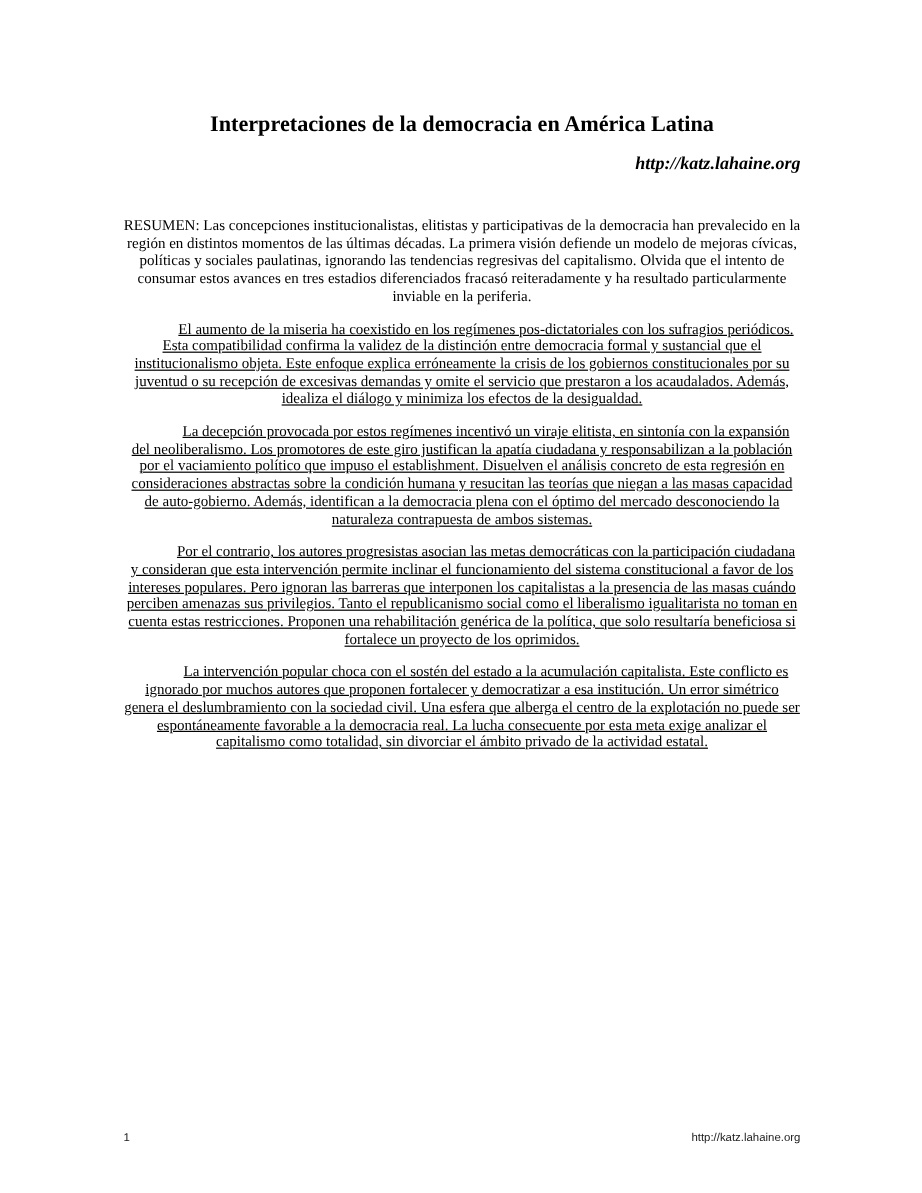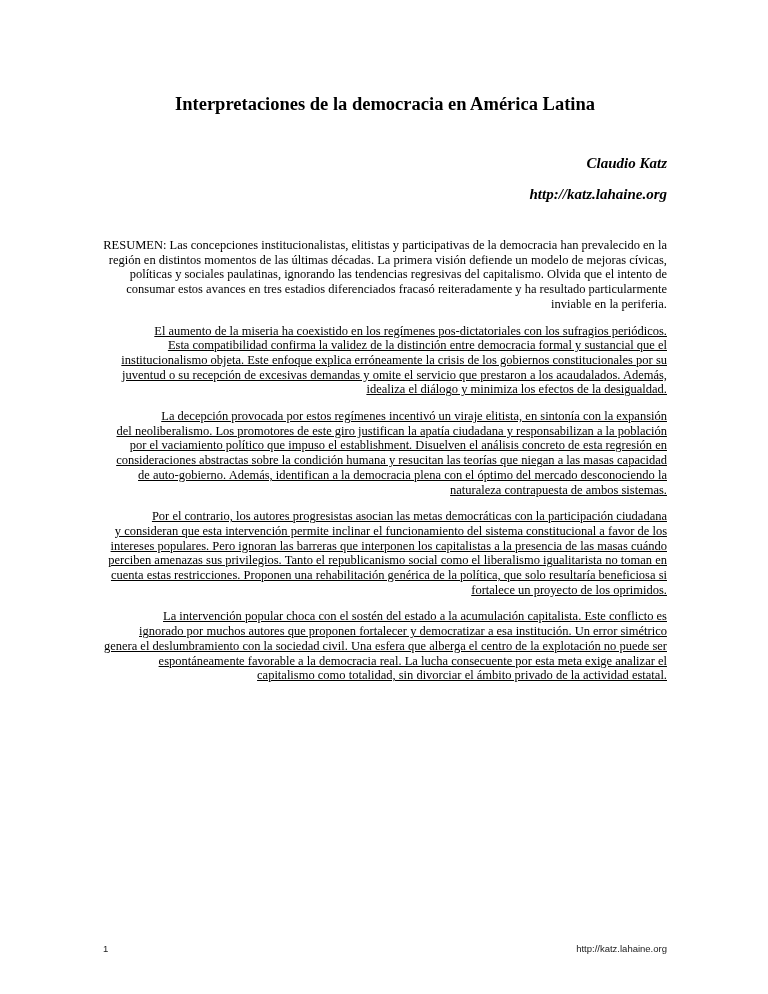--- a/index.html
+++ b/index.html
@@ -39,21 +39,21 @@
     font-style: italic;
     font-size: 15px;
     line-height: 17px;
   }
   .byline-author { margin-top: 40px; }
   .byline-url   { margin-top: 14px; }
   .body-text {
     margin-top: 35px;
     font-size: 12.5px;
     line-height: 14.7px;
-    text-align: right;
+    text-align: center;
   }
   .body-text p { margin-bottom: 12px; }
   .body-text p.indented { text-indent: 40px; text-decoration: underline; }
   .footer {
     position: absolute;
     left: 103px;
     top: 943px;
     width: 564px;
     display: flex;
     justify-content: space-between;
@@ -64,21 +64,20 @@
   }
 </style>
 </head>
 <body>
 
 <div class="page">
   <div class="content">
 
     <h1 class="doc-title">Interpretaciones de la democracia en América Latina</h1>
 
-    <div class="byline byline-author">Claudio Katz</div>
 
     <div class="byline byline-url">http://katz.lahaine.org</div>
 
     <section class="body-text">
       <p>RESUMEN: Las concepciones institucionalistas, elitistas y participativas de la democracia han prevalecido en la región en distintos momentos de las últimas décadas. La primera visión defiende un modelo de mejoras cívicas, políticas y sociales paulatinas, ignorando las tendencias regresivas del capitalismo. Olvida que el intento de consumar estos avances en tres estadios diferenciados fracasó reiteradamente y ha resultado particularmente inviable en la periferia.</p>
       <p class="indented">El aumento de la miseria ha coexistido en los regímenes pos-dictatoriales con los sufragios periódicos. Esta compatibilidad confirma la validez de la distinción entre democracia formal y sustancial que el institucionalismo objeta. Este enfoque explica erróneamente la crisis de los gobiernos constitucionales por su juventud o su recepción de excesivas demandas y omite el servicio que prestaron a los acaudalados. Además, idealiza el diálogo y minimiza los efectos de la desigualdad.</p>
       <p class="indented">La decepción provocada por estos regímenes incentivó un viraje elitista, en sintonía con la expansión del neoliberalismo. Los promotores de este giro justifican la apatía ciudadana y responsabilizan a la población por el vaciamiento político que impuso el establishment. Disuelven el análisis concreto de esta regresión en consideraciones abstractas sobre la condición humana y resucitan las teorías que niegan a las masas capacidad de auto-gobierno. Además, identifican a la democracia plena con el óptimo del mercado desconociendo la naturaleza contrapuesta de ambos sistemas.</p>
       <p class="indented">Por el contrario, los autores progresistas asocian las metas democráticas con la participación ciudadana y consideran que esta intervención permite inclinar el funcionamiento del sistema constitucional a favor de los intereses populares. Pero ignoran las barreras que interponen los capitalistas a la presencia de las masas cuándo perciben amenazas sus privilegios. Tanto el republicanismo social como el liberalismo igualitarista no toman en cuenta estas restricciones. Proponen una rehabilitación genérica de la política, que solo resultaría beneficiosa si fortalece un proyecto de los oprimidos.</p>
       <p class="indented">La intervención popular choca con el sostén del estado a la acumulación capitalista. Este conflicto es ignorado por muchos autores que proponen fortalecer y democratizar a esa institución. Un error simétrico genera el deslumbramiento con la sociedad civil. Una esfera que alberga el centro de la explotación no puede ser espontáneamente favorable a la democracia real. La lucha consecuente por esta meta exige analizar el capitalismo como totalidad, sin divorciar el ámbito privado de la actividad estatal.</p>
     </section>

